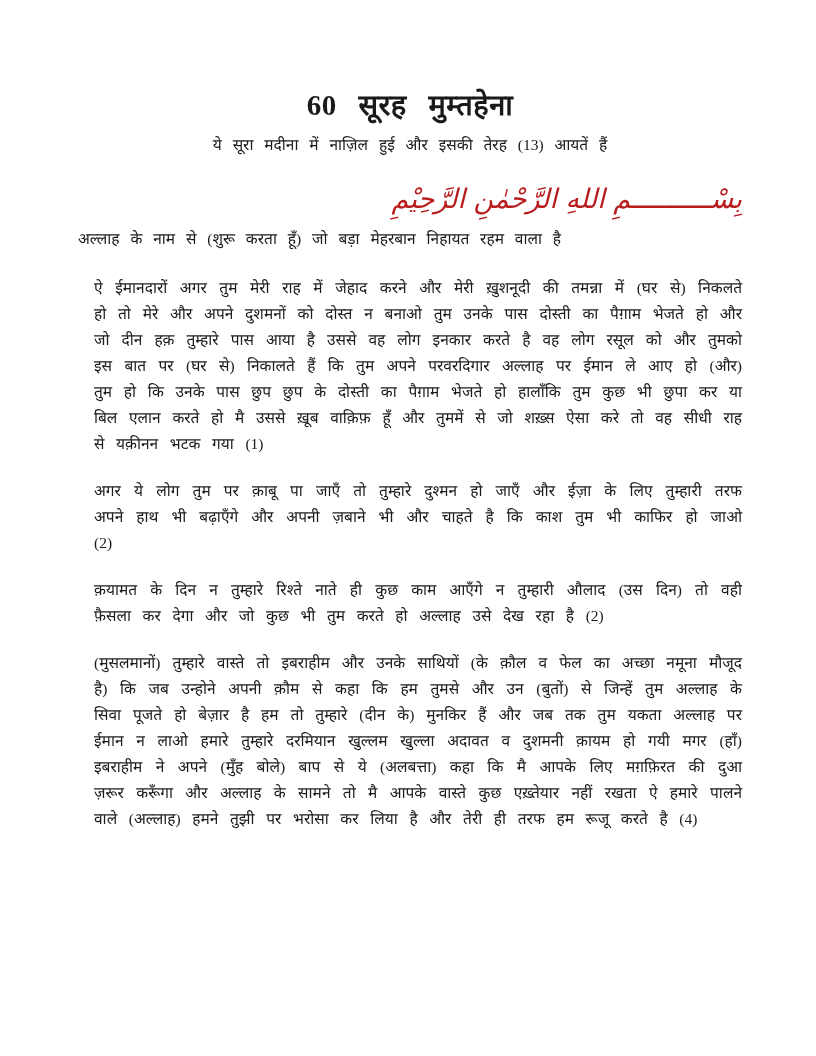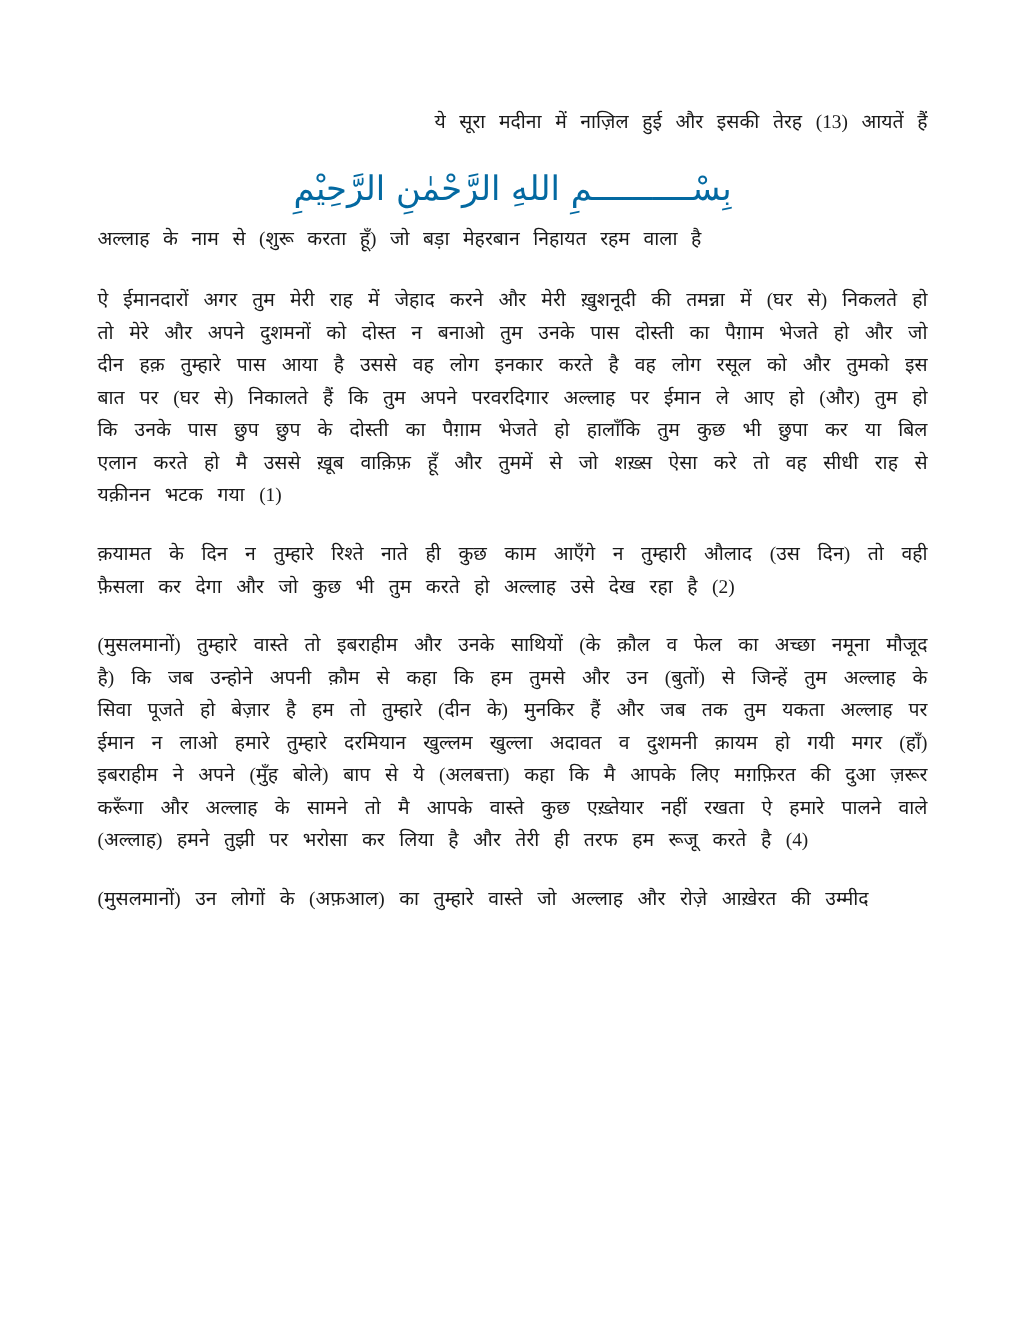--- a/index.html
+++ b/index.html
@@ -21,64 +21,66 @@
     margin: 0 0 12px 0;
     text-align: center;
     font-size: 29px;
     font-weight: 600;
     letter-spacing: 0.5px;
     word-spacing: 14px;
     line-height: 1.2;
   }
   .doc-subtitle {
     margin: 0 0 22px 0;
-    text-align: right;
+    text-align: center;
     font-size: 15.5px;
     word-spacing: 0.45em;
     line-height: 20px;
   }
   .bismillah {
     margin: 0 0 8px 0;
-    text-align: center;
+    text-align: right;
     direction: rtl;
     font-family: "DejaVu Sans", sans-serif;
     font-size: 27px;
     line-height: 44px;
-    color: #0369a1;
+    color: #b91c1c;
+    font-style: italic;
   }
   .bismillah-translation {
     margin: 0 0 26px 0;
     text-align: left;
     font-size: 15.5px;
     word-spacing: 0.45em;
     line-height: 20px;
   }
   .verses p {
-    margin: 0 0 21px 0;
+    margin: 0 0 21px 16px;
     font-size: 15.5px;
     line-height: 26px;
     text-align: justify;
     word-spacing: 0.5em;
   }
   .verses p:last-child { margin-bottom: 0; }
 </style>
 </head>
 <body>
 
 <div class="page">
   <div class="content">
 
+    <h1 class="doc-title">60 सूरह मुम्तहेना</h1>
 
     <p class="doc-subtitle">ये सूरा मदीना में नाज़िल हुई और इसकी तेरह (13) आयतें हैं</p>
 
     <div class="bismillah">بِسْــــــــــمِ اللهِ الرَّحْمٰنِ الرَّحِيْمِ</div>
 
     <p class="bismillah-translation">अल्लाह के नाम से (शुरू करता हूँ) जो बड़ा मेहरबान निहायत रहम वाला है</p>
 
     <div class="verses">
       <p>ऐ ईमानदारों अगर तुम मेरी राह में जेहाद करने और मेरी ख़ुशनूदी की तमन्ना में (घर से) निकलते हो तो मेरे और अपने दुशमनों को दोस्त न बनाओ तुम उनके पास दोस्ती का पैग़ाम भेजते हो और जो दीन हक़ तुम्हारे पास आया है उससे वह लोग इनकार करते है वह लोग रसूल को और तुमको इस बात पर (घर से) निकालते हैं कि तुम अपने परवरदिगार अल्लाह पर ईमान ले आए हो (और) तुम हो कि उनके पास छुप छुप के दोस्ती का पैग़ाम भेजते हो हालाँकि तुम कुछ भी छुपा कर या बिल एलान करते हो मै उससे ख़ूब वाक़िफ़ हूँ और तुममें से जो शख़्स ऐसा करे तो वह सीधी राह से यक़ीनन भटक गया (1)</p>
+      <p>अगर ये लोग तुम पर क़ाबू पा जाएँ तो तुम्हारे दुश्मन हो जाएँ और ईज़ा के लिए तुम्हारी तरफ अपने हाथ भी बढ़ाएँगे और अपनी ज़बाने भी और चाहते है कि काश तुम भी काफिर हो जाओ (2)</p>
       <p>क़यामत के दिन न तुम्हारे रिश्ते नाते ही कुछ काम आएँगे न तुम्हारी औलाद (उस दिन) तो वही फ़ैसला कर देगा और जो कुछ भी तुम करते हो अल्लाह उसे देख रहा है (2)</p>
       <p>(मुसलमानों) तुम्हारे वास्ते तो इबराहीम और उनके साथियों (के क़ौल व फेल का अच्छा नमूना मौजूद है) कि जब उन्होने अपनी क़ौम से कहा कि हम तुमसे और उन (बुतों) से जिन्हें तुम अल्लाह के सिवा पूजते हो बेज़ार है हम तो तुम्हारे (दीन के) मुनकिर हैं और जब तक तुम यकता अल्लाह पर ईमान न लाओ हमारे तुम्हारे दरमियान खुल्लम खुल्ला अदावत व दुशमनी क़ायम हो गयी मगर (हाँ) इबराहीम ने अपने (मुँह बोले) बाप से ये (अलबत्ता) कहा कि मै आपके लिए मग़फ़िरत की दुआ ज़रूर करूँगा और अल्लाह के सामने तो मै आपके वास्ते कुछ एख़्तेयार नहीं रखता ऐ हमारे पालने वाले (अल्लाह) हमने तुझी पर भरोसा कर लिया है और तेरी ही तरफ हम रूजू करते है (4)</p>
-      <p>(मुसलमानों) उन लोगों के (अफ़आल) का तुम्हारे वास्ते जो अल्लाह और रोज़े आख़ेरत की उम्मीद</p>
     </div>
 
   </div>
 </div>
 
 </body></html>

